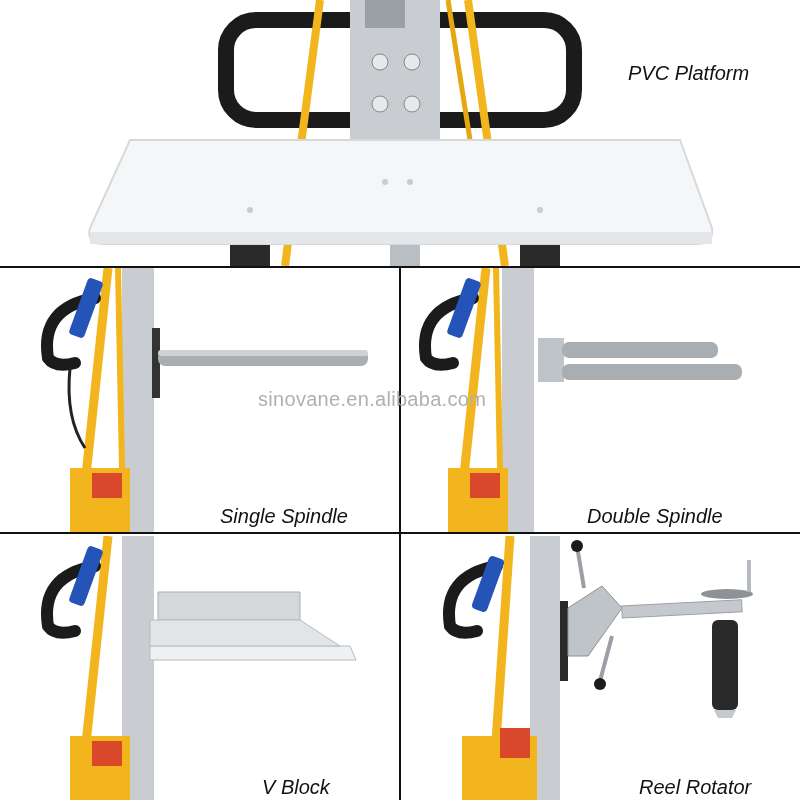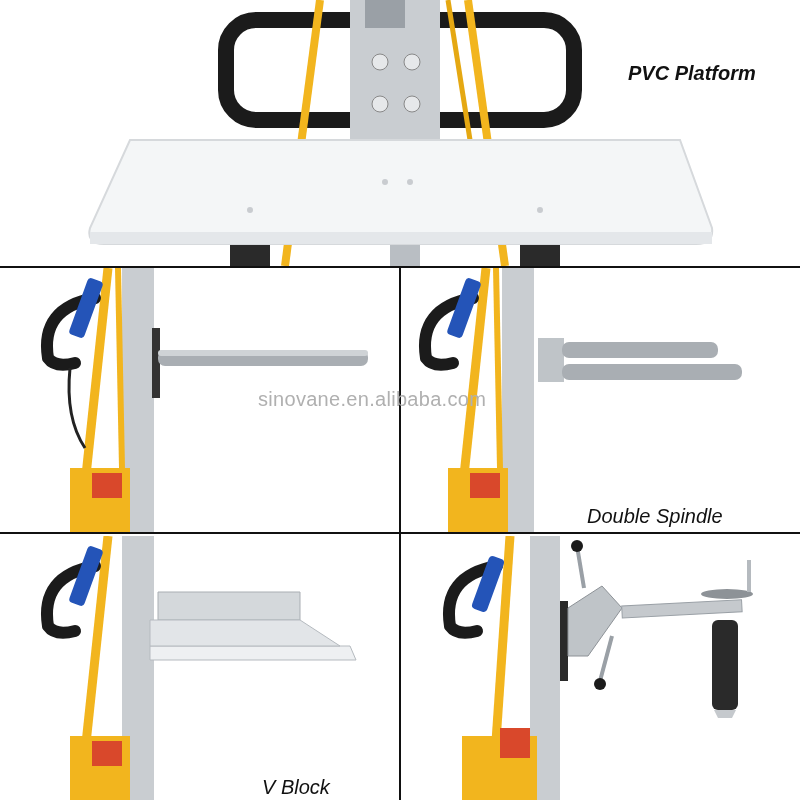--- a/index.html
+++ b/index.html
@@ -5,21 +5,21 @@
   * { margin:0; padding:0; box-sizing:border-box; }
   body { width:800px; height:800px; background:#fff; position:relative; overflow:hidden; font-family:"Liberation Sans", sans-serif; }
   .panel { position:absolute; background:#fff; overflow:hidden; }
   .divider { position:absolute; background:#111; }
   .caption { position:absolute; font-style:italic; font-size:20px; color:#111; white-space:nowrap; }
   .watermark { position:absolute; left:258px; top:388px; font-size:20px; color:#b0b0b0; letter-spacing:0.3px; }
 </style>
 </head>
 <body>
 
-<div class="panel" style="left:0;top:0;width:800px;height:346px;font-weight:bold;">
+<div class="panel" style="left:0;top:0;width:800px;height:346px;">
   <svg width="800" height="266" viewBox="0 0 800 266">
 
     <rect x="226" y="20" width="348" height="100" rx="30" fill="none" stroke="#1b1b1b" stroke-width="16"></rect>
 
     <line x1="320" y1="0" x2="285" y2="266" stroke="#f2b51e" stroke-width="8"></line>
     <line x1="468" y1="0" x2="505" y2="266" stroke="#f2b51e" stroke-width="8"></line>
     <line x1="448" y1="0" x2="470" y2="140" stroke="#e5a812" stroke-width="5"></line>
 
     <rect x="350" y="0" width="90" height="150" fill="#c9cdd1"></rect>
     <rect x="365" y="0" width="40" height="28" fill="#9aa0a6"></rect>
@@ -48,20 +48,21 @@
     <line x1="118" y1="0" x2="122" y2="200" stroke="#f2b51e" stroke-width="6"></line>
     <path d="M95 30 Q40 40 48 90 Q55 100 75 95" fill="none" stroke="#1b1b1b" stroke-width="12" stroke-linecap="round"></path>
     <rect x="78" y="10" width="16" height="60" rx="4" fill="#2454b8" transform="rotate(20 86 40)"></rect>
     <path d="M70 100 Q65 150 85 180" fill="none" stroke="#222" stroke-width="3"></path>
     <rect x="70" y="200" width="60" height="64" fill="#f2b51e"></rect>
     <rect x="92" y="205" width="30" height="25" fill="#d9482b"></rect>
     <rect x="152" y="60" width="8" height="70" fill="#333"></rect>
     <rect x="158" y="82" width="210" height="16" rx="7" fill="#a9aeb3"></rect>
     <rect x="158" y="82" width="210" height="6" rx="3" fill="#cfd3d6"></rect>
   </svg>
+  <div class="caption" style="left:220px;top:237px;">Single Spindle</div>
 </div>
 
 <div class="panel" style="left:378px;top:268px;width:398px;height:264px;">
   <svg width="398" height="264" viewBox="0 0 398 264">
     <rect x="124" y="0" width="32" height="264" fill="#c9cdd1"></rect>
     <line x1="108" y1="0" x2="80" y2="264" stroke="#f2b51e" stroke-width="9"></line>
     <line x1="118" y1="0" x2="122" y2="200" stroke="#f2b51e" stroke-width="6"></line>
     <path d="M95 30 Q40 40 48 90 Q55 100 75 95" fill="none" stroke="#1b1b1b" stroke-width="12" stroke-linecap="round"></path>
     <rect x="78" y="10" width="16" height="60" rx="4" fill="#2454b8" transform="rotate(20 86 40)"></rect>
     <rect x="70" y="200" width="60" height="64" fill="#f2b51e"></rect>
@@ -101,19 +102,20 @@
     <rect x="220" y="70" width="120" height="12" fill="#c5c9cd" stroke="#9aa0a6" transform="rotate(-3 220 76)"></rect>
     <line x1="175" y1="10" x2="182" y2="52" stroke="#9aa0a6" stroke-width="4"></line>
     <circle cx="175" cy="10" r="6" fill="#1b1b1b"></circle>
     <line x1="210" y1="100" x2="198" y2="145" stroke="#9aa0a6" stroke-width="4"></line>
     <circle cx="198" cy="148" r="6" fill="#1b1b1b"></circle>
     <ellipse cx="325" cy="58" rx="26" ry="5" fill="#8d9297"></ellipse>
     <line x1="347" y1="24" x2="347" y2="56" stroke="#b5babf" stroke-width="4"></line>
     <rect x="310" y="84" width="26" height="90" rx="6" fill="#2a2a2a"></rect>
     <path d="M312 174 L334 174 L330 182 L316 182 Z" fill="#c5c9cd"></path>
   </svg>
+  <div class="caption" style="left:237px;top:240px;">Reel Rotator</div>
 </div>
 
 <div class="divider" style="left:0;top:266px;width:800px;height:2px;"></div>
 <div class="divider" style="left:0;top:532px;width:800px;height:2px;"></div>
 <div class="divider" style="left:399px;top:266px;width:2px;height:534px;"></div>
 
 <div class="watermark">sinovane.en.alibaba.com</div>
 
 </body></html>

